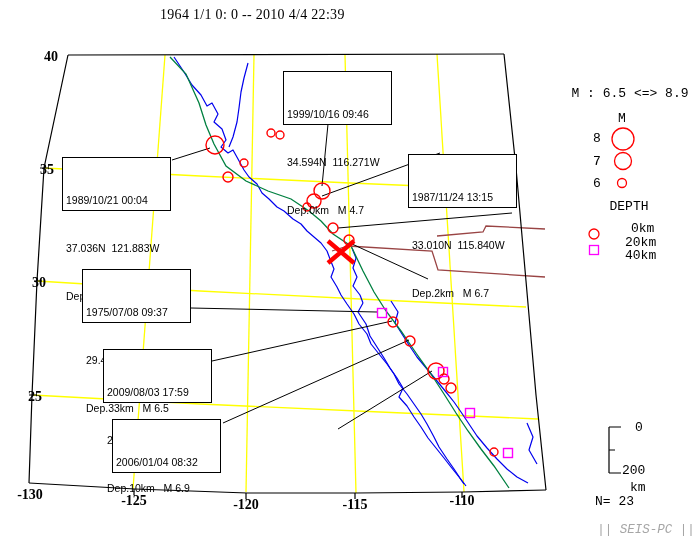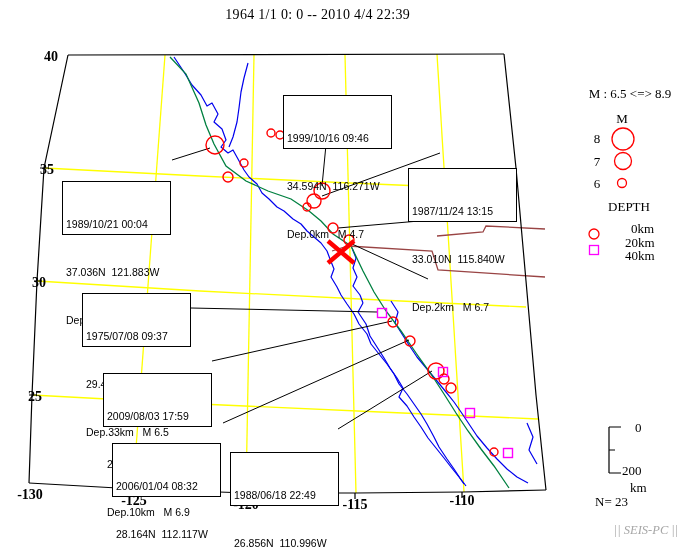--- a/index.html
+++ b/index.html
@@ -1,23 +1,23 @@
 <!DOCTYPE html>
 <html><head>
 <meta charset="utf-8">
 <style>
   html,body{margin:0;padding:0;background:#fff;}
   .stage{position:relative;width:697px;height:550px;background:#fff;overflow:hidden;
          font-family:"Liberation Serif",serif;color:#000;}
-  .page-title{position:absolute;left:160px;top:7px;width:250px;text-align:right;
+  .page-title{position:absolute;left:160px;top:7px;width:250px;text-align:left;
               font-size:14px;letter-spacing:.3px;}
   .ebox{position:absolute;width:109px;height:54px;box-sizing:border-box;border:1.5px solid #000;
         background:#fff;padding:2px 3px;font-family:"Liberation Sans",sans-serif;
-        font-size:10.5px;line-height:16px;white-space:pre;z-index:5;margin-top:24px;}
-  .lg{position:absolute;font-size:13px;white-space:pre;}
+        font-size:10.5px;line-height:16px;white-space:pre;z-index:5;}
+  .lg{position:absolute;font-size:13px;white-space:pre;font-family:Liberation Mono, monospace;}
   .lg.center{text-align:center;}
   .watermark{color:#a6a6a6;font-style:italic;font-size:12.5px;}
   svg{position:absolute;left:0;top:0;}
   svg text.axis{font-family:"Liberation Serif",serif;font-size:14px;font-weight:bold;fill:#000;}
 </style>
 </head>
 <body>
 
 <div class="stage">
 
@@ -125,43 +125,37 @@
   <div class="ebox" style="left:62px;top:157px">
     <div>1989/10/21 00:04</div>
     <div>37.036N  121.883W</div>
     <div>Dep.19km   M 7.1</div>
   </div>
   <div class="ebox" style="left:283px;top:71px">
     <div>1999/10/16 09:46</div>
     <div>34.594N  116.271W</div>
     <div>Dep.0km   M 4.7</div>
   </div>
-  <div class="ebox" style="left:408px;top:144px">
+  <div class="ebox" style="left:408px;top:154px">
     <div>1987/11/24 13:15</div>
     <div>33.010N  115.840W</div>
     <div>Dep.2km   M 6.7</div>
   </div>
   <div class="ebox" style="left:82px;top:269px">
     <div>1975/07/08 09:37</div>
     <div>29.459N  113.346W</div>
     <div>Dep.33km   M 6.5</div>
   </div>
   <div class="ebox" style="left:103px;top:349px">
     <div>2009/08/03 17:59</div>
     <div>29.039N  112.903W</div>
     <div>Dep.10km   M 6.9</div>
   </div>
   <div class="ebox" style="left:112px;top:419px">
     <div>2006/01/04 08:32</div>
-    <div>28.164N  112.117W</div>
-    
-  </div>
-  <div class="ebox" style="left:230px;top:428px">
-    <div>1988/06/18 22:49</div>
-    <div>26.856N  110.996W</div>
     
   </div>
 
   <div class="lg center" style="left:566px;top:86px;width:128px">M : 6.5 &lt;=&gt; 8.9</div>
   <div class="lg center" style="left:566px;top:111px;width:112px">M</div>
   <div class="lg center" style="left:590px;top:131px;width:14px">8</div>
   <div class="lg center" style="left:590px;top:154px;width:14px">7</div>
   <div class="lg center" style="left:590px;top:176px;width:14px">6</div>
   <div class="lg center" style="left:596px;top:199px;width:66px">DEPTH</div>
   <div class="lg" style="left:631px;top:221px">0km</div>

